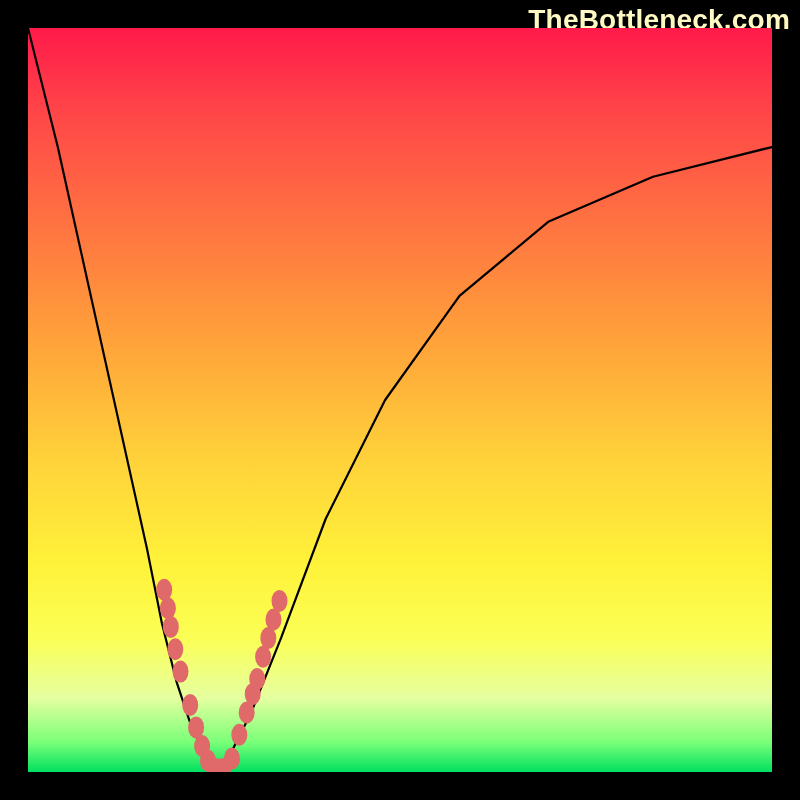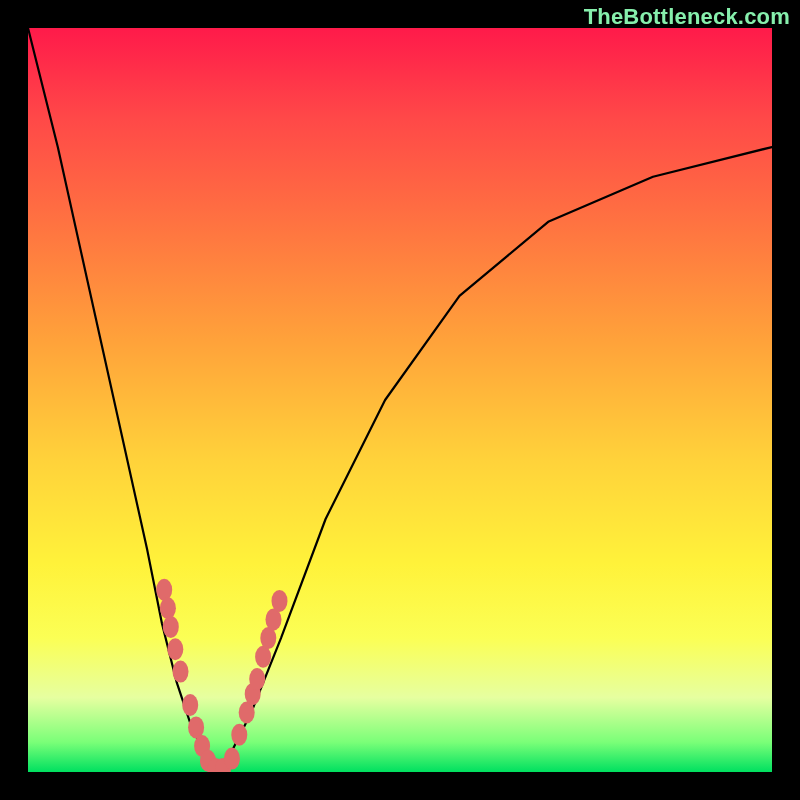--- a/index.html
+++ b/index.html
@@ -34,22 +34,22 @@
       #fff23a 72%,
       #fbff55 82%,
       #e6ffa0 90%,
       #7aff78 96%,
       #00e060 100%);
   }
   .watermark {
     position: absolute;
     top: 4px;
     right: 10px;
-    color: #86efac;
-    font-size: 22px;
+    color: #fef9c3;
+    font-size: 28px;
     font-weight: 600;
     letter-spacing: 0.2px;
     user-select: none;
   }
   svg.overlay {
     position: absolute;
     top: 0;
     left: 0;
     width: 744px;
     height: 744px;

